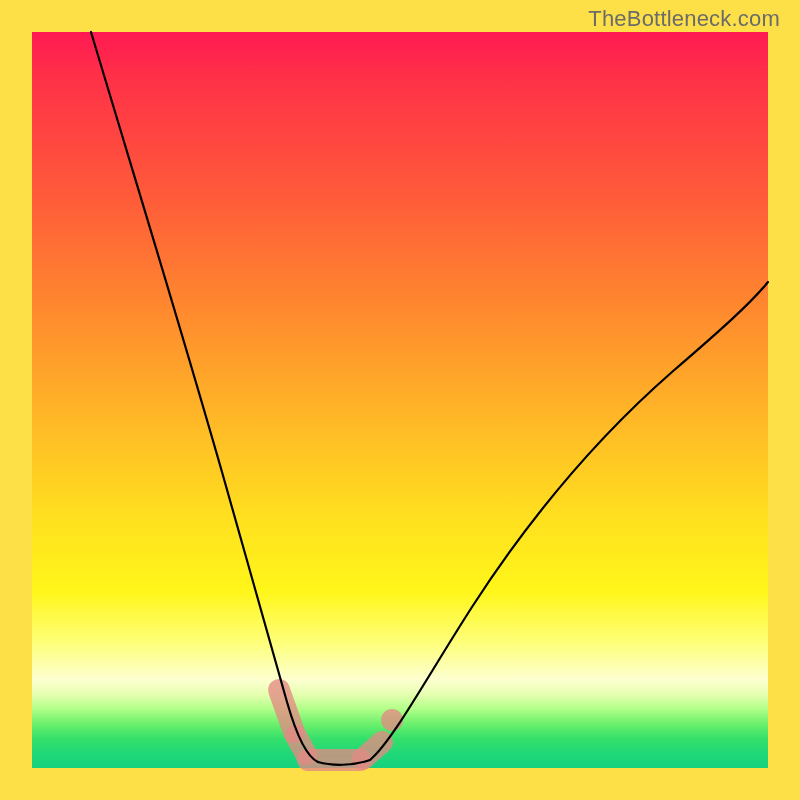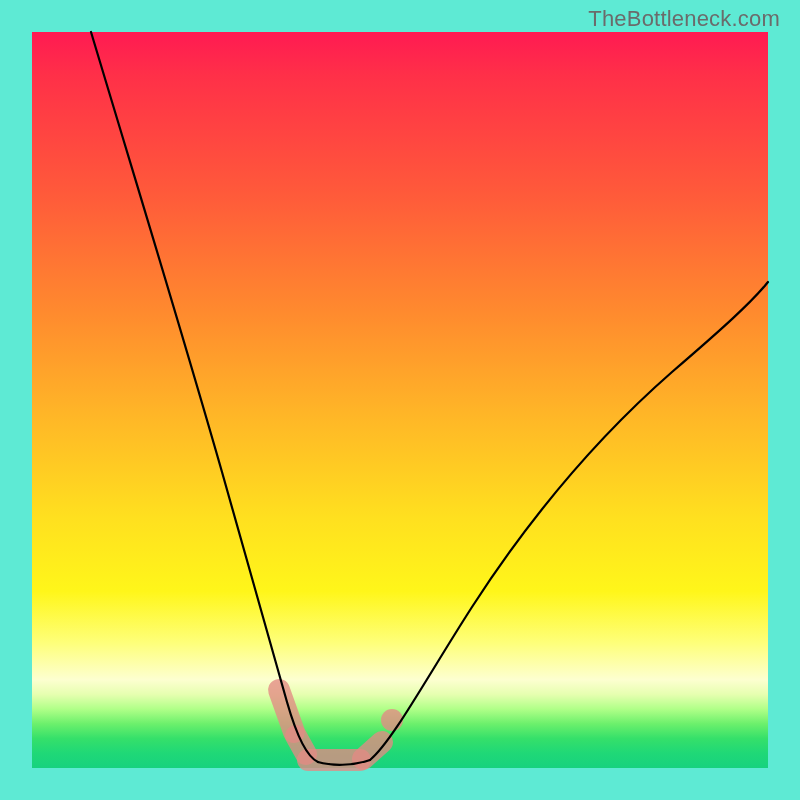--- a/index.html
+++ b/index.html
@@ -10,21 +10,21 @@
     background: #000;
     overflow: hidden;
     font-family: Arial, Helvetica, sans-serif;
   }
   .frame {
     position: absolute;
     top: 0;
     left: 0;
     width: 800px;
     height: 800px;
-    background: #5eead4;
+    background: #fde047;
   }
   .plot {
     position: absolute;
     top: 32px;
     left: 32px;
     width: 736px;
     height: 736px;
     
     background: linear-gradient(
       to bottom,

